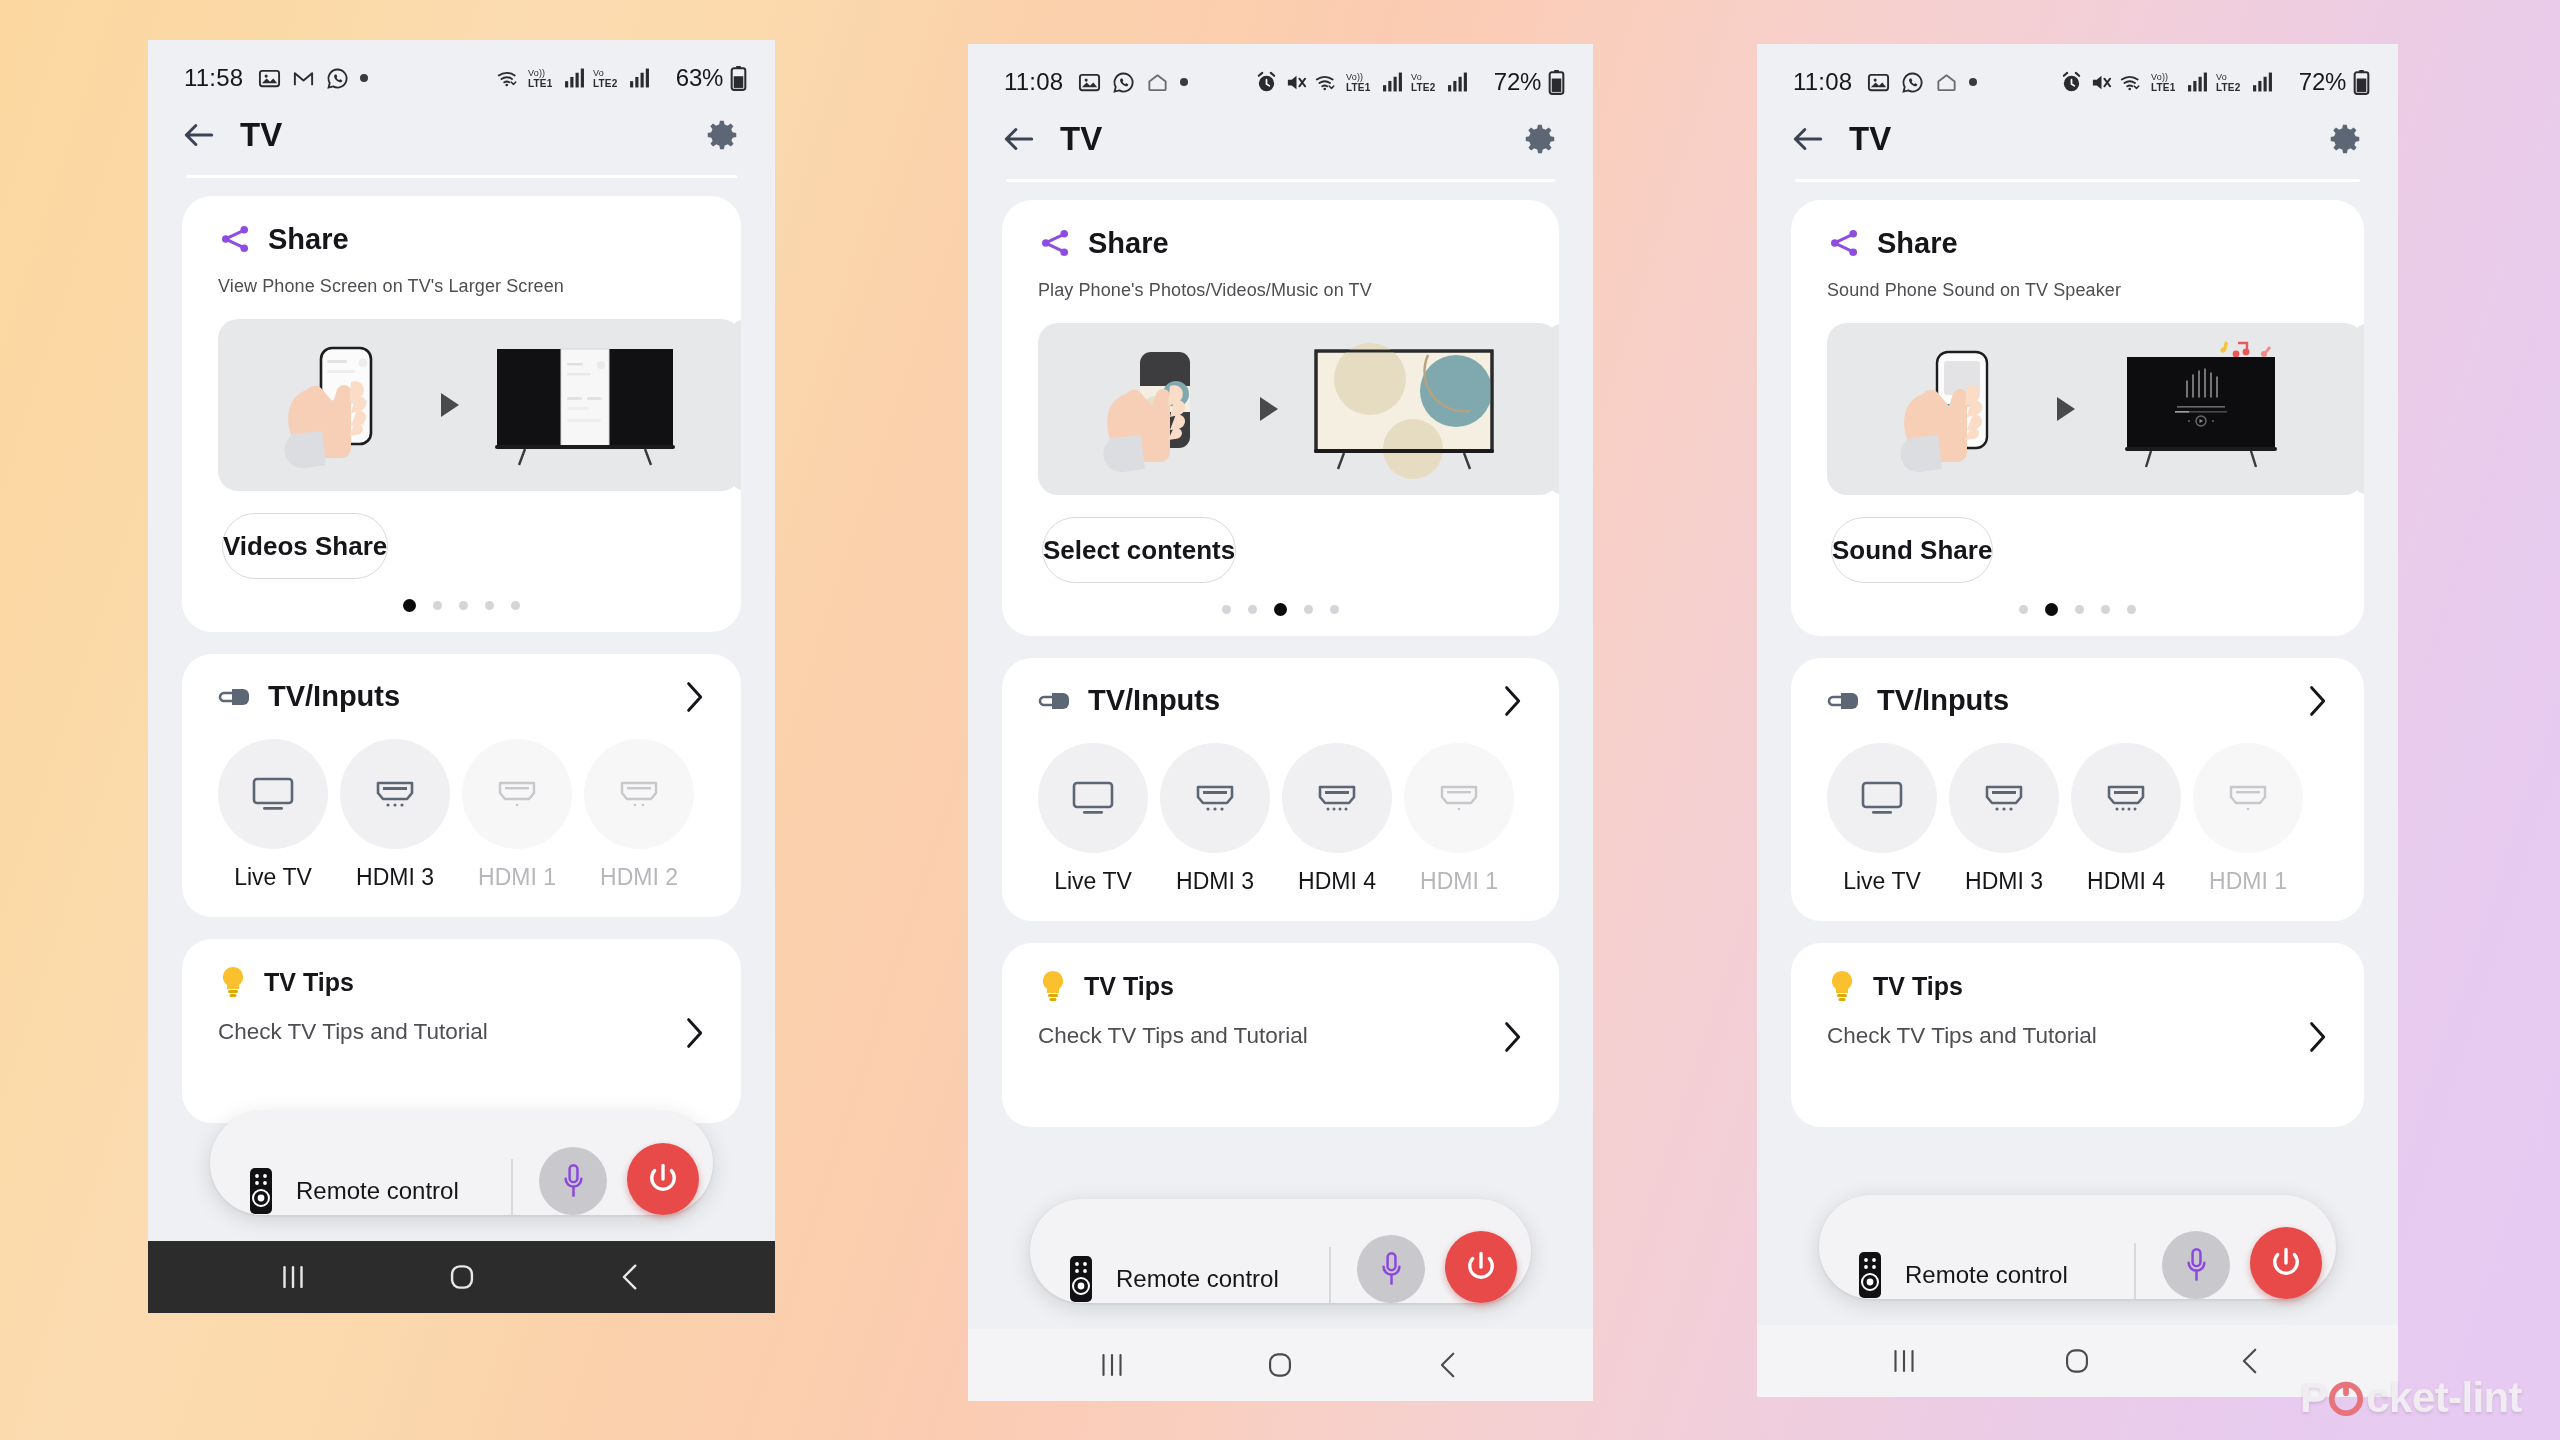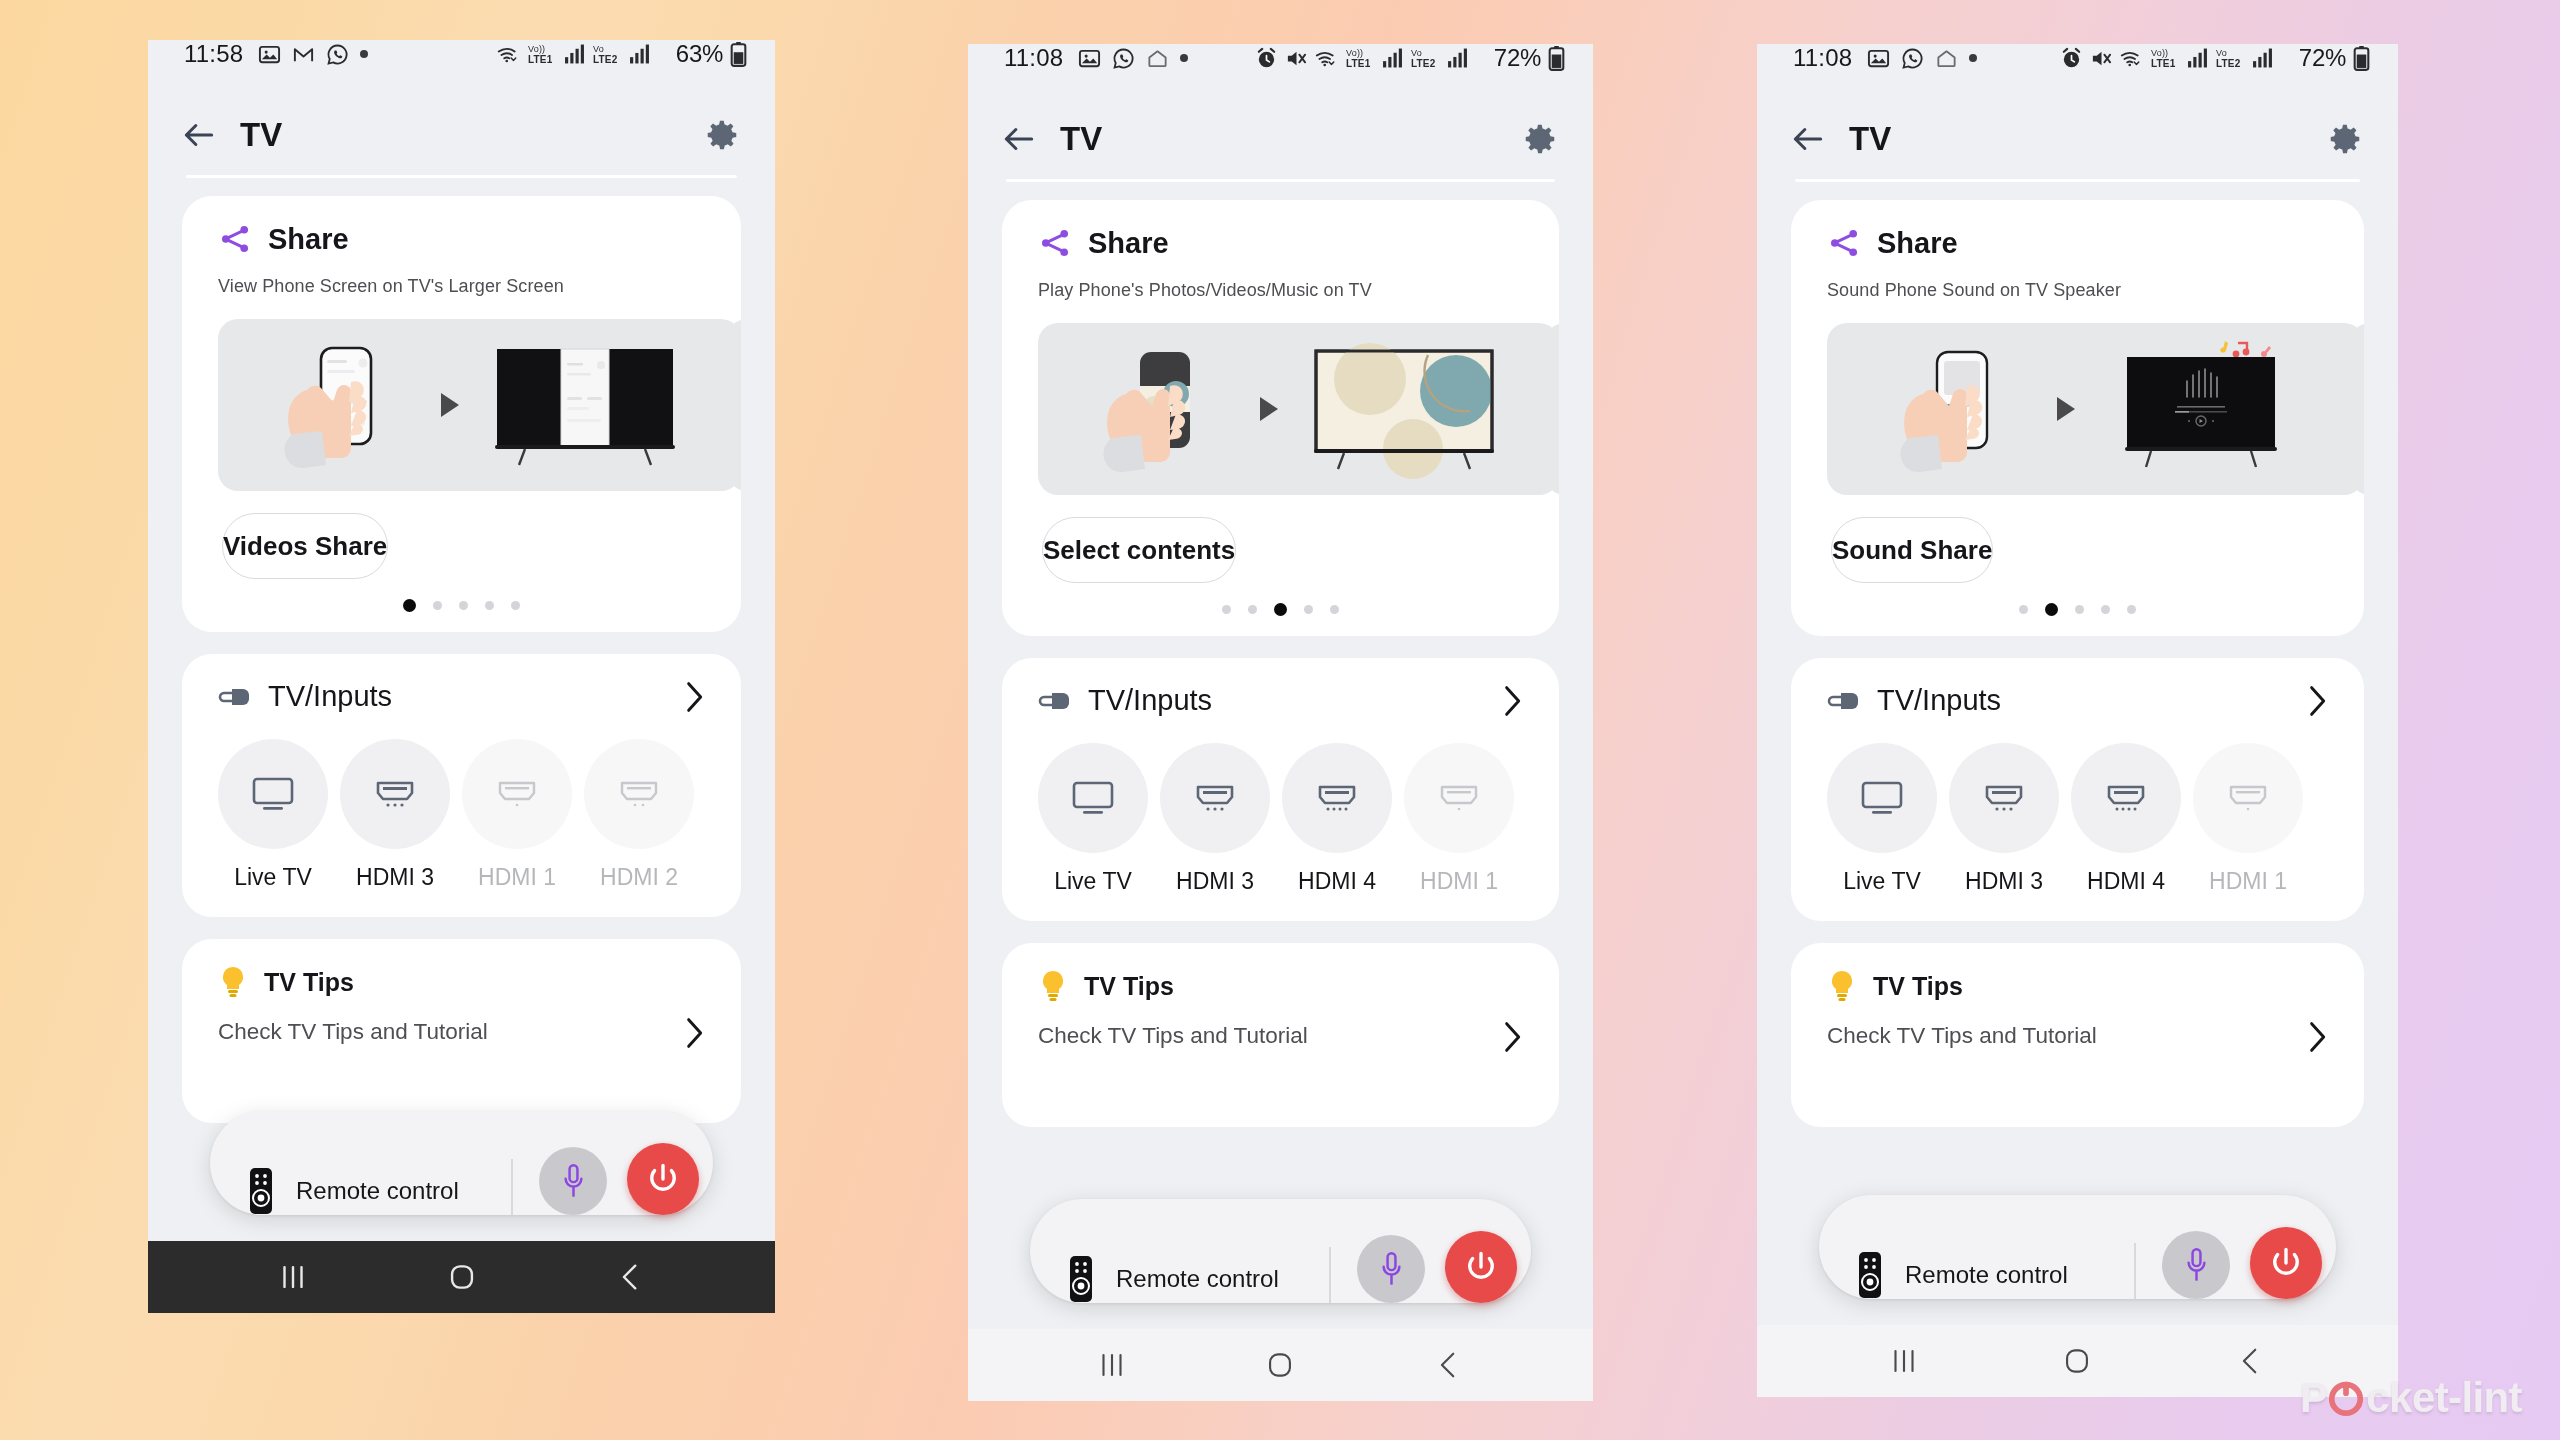--- a/index.html
+++ b/index.html
@@ -38,21 +38,21 @@
   }
   .phone-1 { left: 148px; top: 40px;  width: 627px; height: 1273px; }
   .phone-2 { left: 968px; top: 44px;  width: 625px; height: 1357px; }
   .phone-3 { left: 1757px; top: 44px; width: 641px; height: 1353px; }
 
   
   .statusbar {
     height: 52px;
     flex: 0 0 52px;
     display: flex;
-    align-items: flex-start;
+    align-items: flex-end;
     padding: 0 28px 0 36px;
     font-size: 23px;
     color: #1d1d1f;
     letter-spacing: .2px;
   }
   .sb-left { display: flex; align-items: center; gap: 11px; }
   .sb-right { margin-left: auto; display: flex; align-items: center; gap: 7px; }
   .sb-time { font-size: 24px; font-weight: 400; color: #18181a; margin-right: 4px;}
   .sb-ico { width: 23px; height: 23px; display: block; }
   .sb-dot { width: 8px; height: 8px; border-radius: 50%; background: #3a3a3c; display:inline-block; }
@@ -161,21 +161,21 @@
   
   .inputs-card {
     margin: 22px 34px 0 34px;
     padding: 26px 0 26px 0;
     overflow: hidden;
   }
   .inputs-head {
     display:flex; align-items:center; padding: 0 36px;
   }
   .plug-icon { width: 34px; height: 26px; margin-right: 16px;}
-  .inputs-title { font-size: 29px; font-weight: 400; color: #16161a; }
+  .inputs-title { font-size: 29px; font-weight: 700; color: #16161a; }
   .chev { margin-left: auto; width: 22px; height: 32px; }
   .inputs-row {
     display: flex; gap: 12px;
     padding: 26px 0 0 36px;
   }
   .input-item { width: 110px; flex: 0 0 110px; text-align: center; cursor: pointer;}
   .input-circle {
     width: 110px; height: 110px; border-radius: 50%;
     background: #f0f0f2;
     display: flex; align-items:center; justify-content:center;

